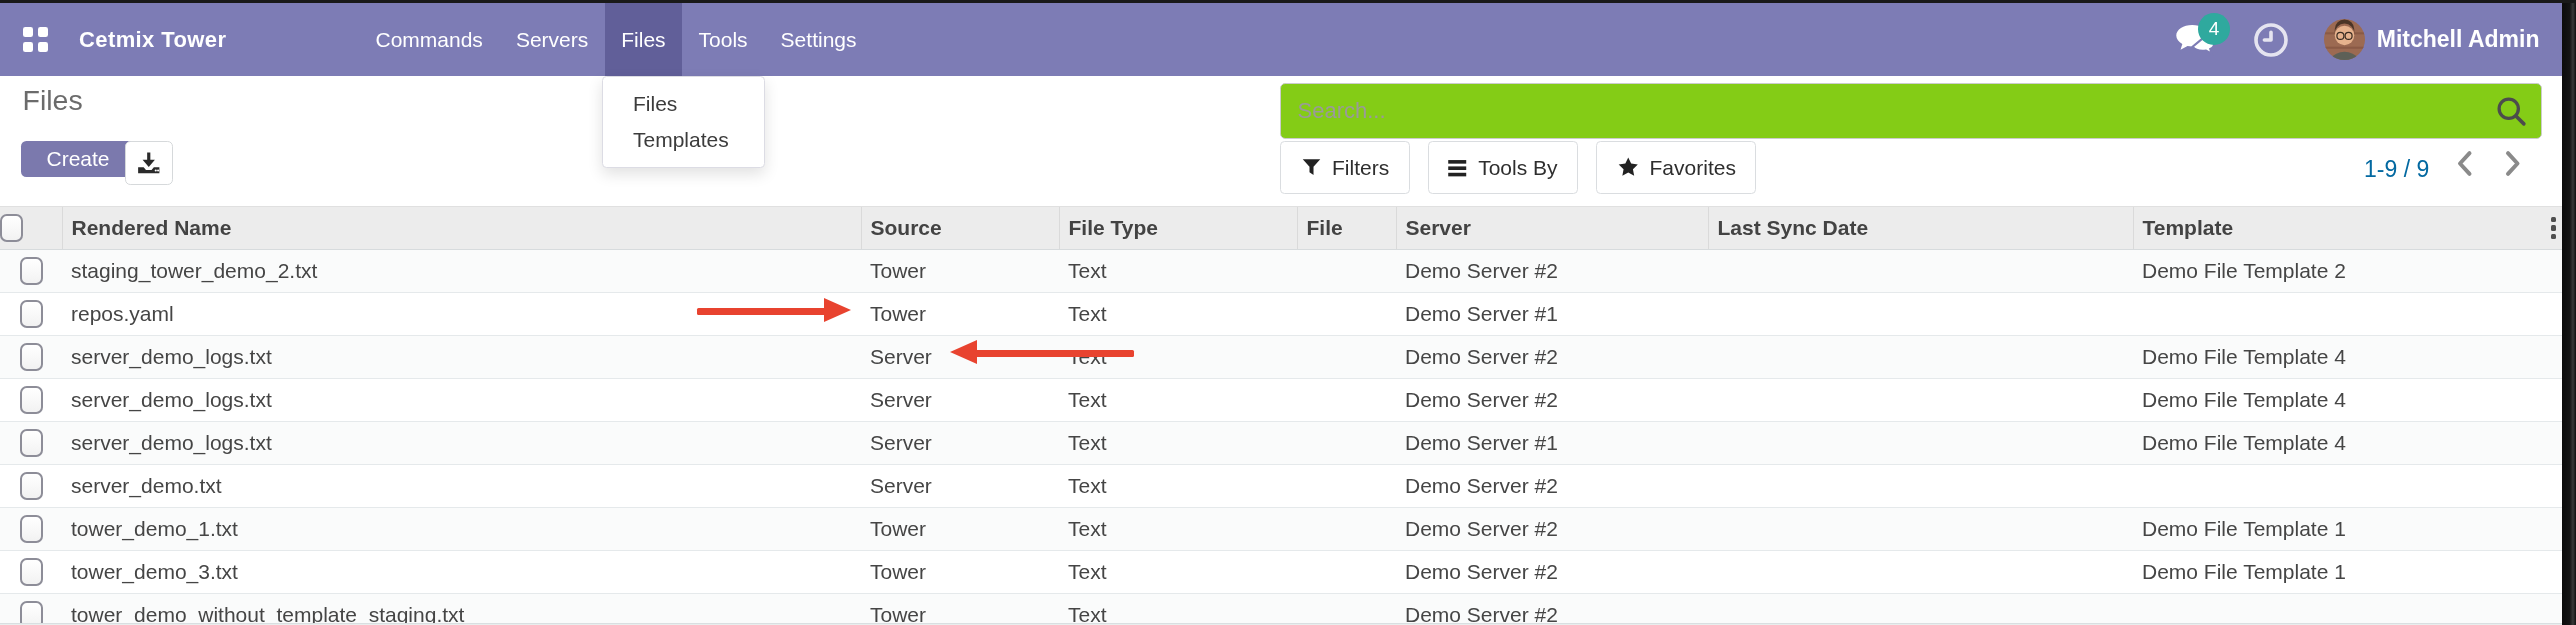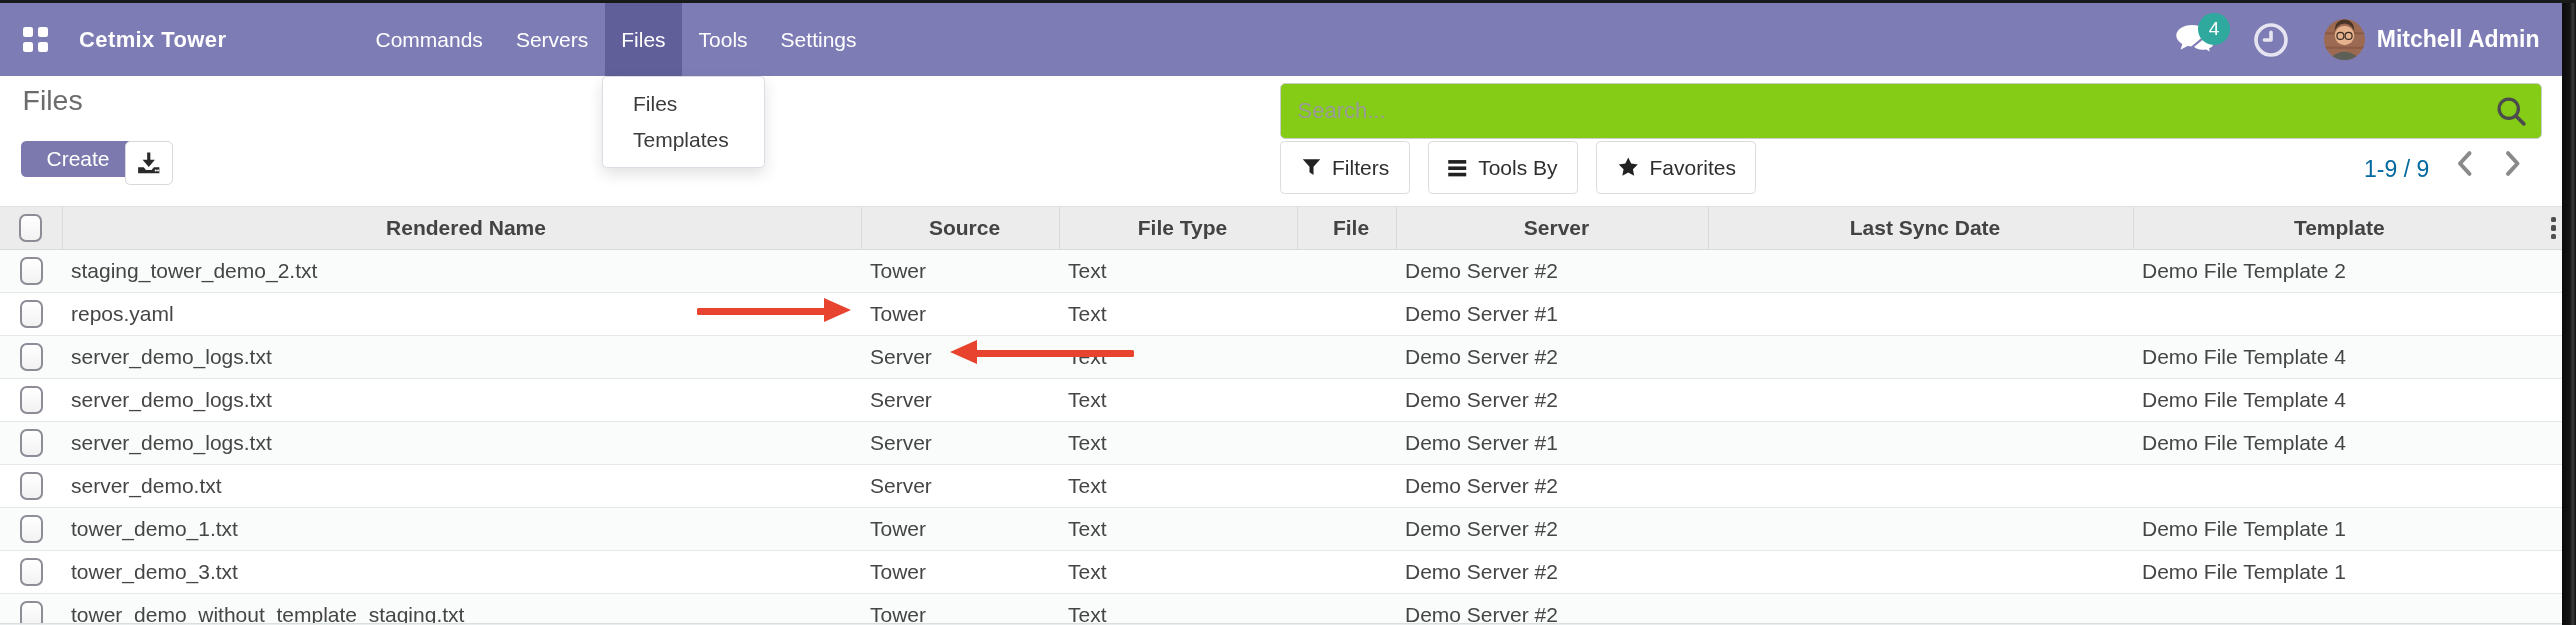--- a/index.html
+++ b/index.html
@@ -57,21 +57,21 @@
   .ctrl-btn{display:flex;align-items:center;gap:10.5px;padding:0 19.5px;background:#fff;
     border:1.5px solid #dadde0;border-radius:4.5px;font-size:21px;color:#2e2e2e;cursor:pointer;}
 
   .pager{position:absolute;left:2364px;top:141px;height:45px;display:flex;align-items:center;gap:22.5px;}
   .pager-range{font-size:23px;color:#0369a1;white-space:nowrap;margin-top:12px;}
   .pager-btn{display:flex;align-items:center;cursor:pointer;padding:0 3px;}
 
   
   table.list{position:absolute;top:206px;left:0;width:2562px;border-collapse:collapse;
     table-layout:fixed;font-size:21px;color:#454545;}
-  table.list th{height:42px;background:#ececec;font-weight:bold;text-align:center;
+  table.list th{height:42px;background:#ececec;font-weight:bold;text-align:left;
     padding:0 0 0 9px;border-top:1.5px solid #e0e0e0;border-bottom:1.5px solid #d7dbdd;
     color:#434343;white-space:nowrap;overflow:hidden;}
   table.list th.sep{border-left:1.5px solid #dadada;}
   table.list td{height:42px;padding:0 0 0 9px;border-bottom:1.5px solid #e5e9eb;
     white-space:nowrap;overflow:hidden;}
   table.list tbody tr:nth-child(odd) td{background:#fafbfb;}
   table.list tbody tr:nth-child(even) td{background:#ffffff;}
   .cb-cell{text-align:center;padding:0 !important;}
   .cb{display:inline-block;width:23px;height:28px;border:2.3px solid #8d8d98;border-radius:6.8px;
     background:linear-gradient(#ffffff,#f2f2f2);box-sizing:border-box;vertical-align:middle;cursor:pointer;}

